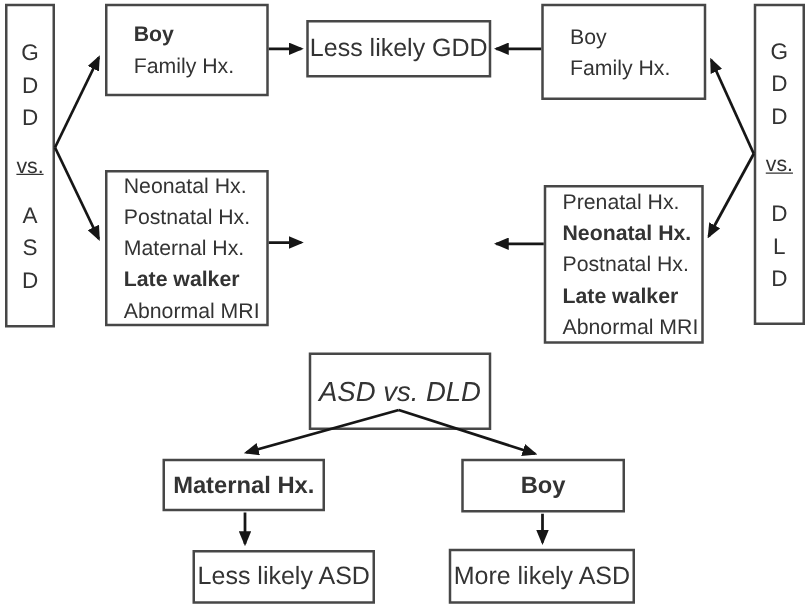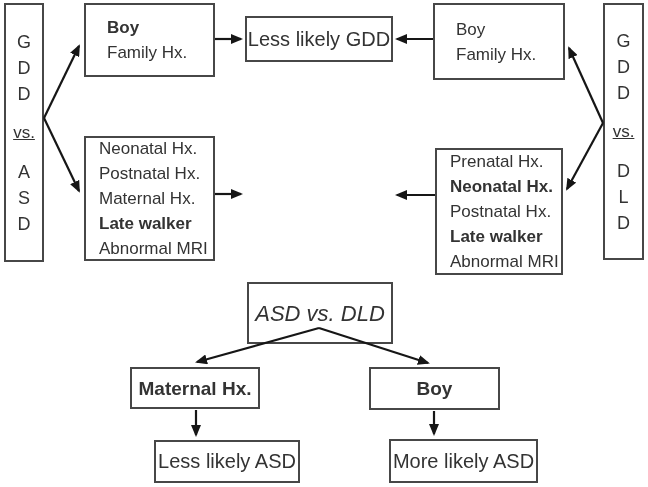--- a/index.html
+++ b/index.html
@@ -35,21 +35,21 @@
   .asd-top     { left: 84px;  top: 3px;   width: 131px; height: 74px;  padding-left: 21px; }
   .dld-top     { left: 433px; top: 3px;   width: 132px; height: 77px;  padding-left: 21px; }
   .less-gdd    { left: 245px; top: 16px;  width: 148px; height: 46px;  font-size: 20px; }
   .asd-factors { left: 84px;  top: 136px; width: 131px; height: 125px; padding-left: 13px; }
   .dld-factors { left: 435px; top: 148px; width: 128px; height: 127px; padding-left: 13px; }
   .more-gdd    { left: 245px; top: 173px; width: 148px; height: 47px;  font-size: 20px; }
   .asd-dld     { left: 247px; top: 282px; width: 146px; height: 62px;  font-size: 22px; font-style: italic; }
   .maternal    { left: 130px; top: 367px; width: 130px; height: 42px;  font-size: 19px; }
   .boy-box     { left: 369px; top: 367px; width: 131px; height: 43px;  font-size: 19px; }
   .less-asd    { left: 123px; top: 440px; width: 146px; height: 43px;  font-size: 20px; margin-left: 31px; }
-  .more-asd    { left: 359px; top: 439px; width: 149px; height: 44px;  font-size: 20px; margin-left: 30px; }
+  .more-asd    { left: 359px; top: 439px; width: 149px; height: 44px;  font-size: 20px; }
 
   svg.arrows { position: absolute; left: 0; top: 0; pointer-events: none; }
   svg.arrows path.l { stroke: #161616; stroke-width: 2.2; fill: none; }
 </style>
 </head>
 <body>
 
 <div class="stage">
 
   <div class="box vsel vbox-left">

